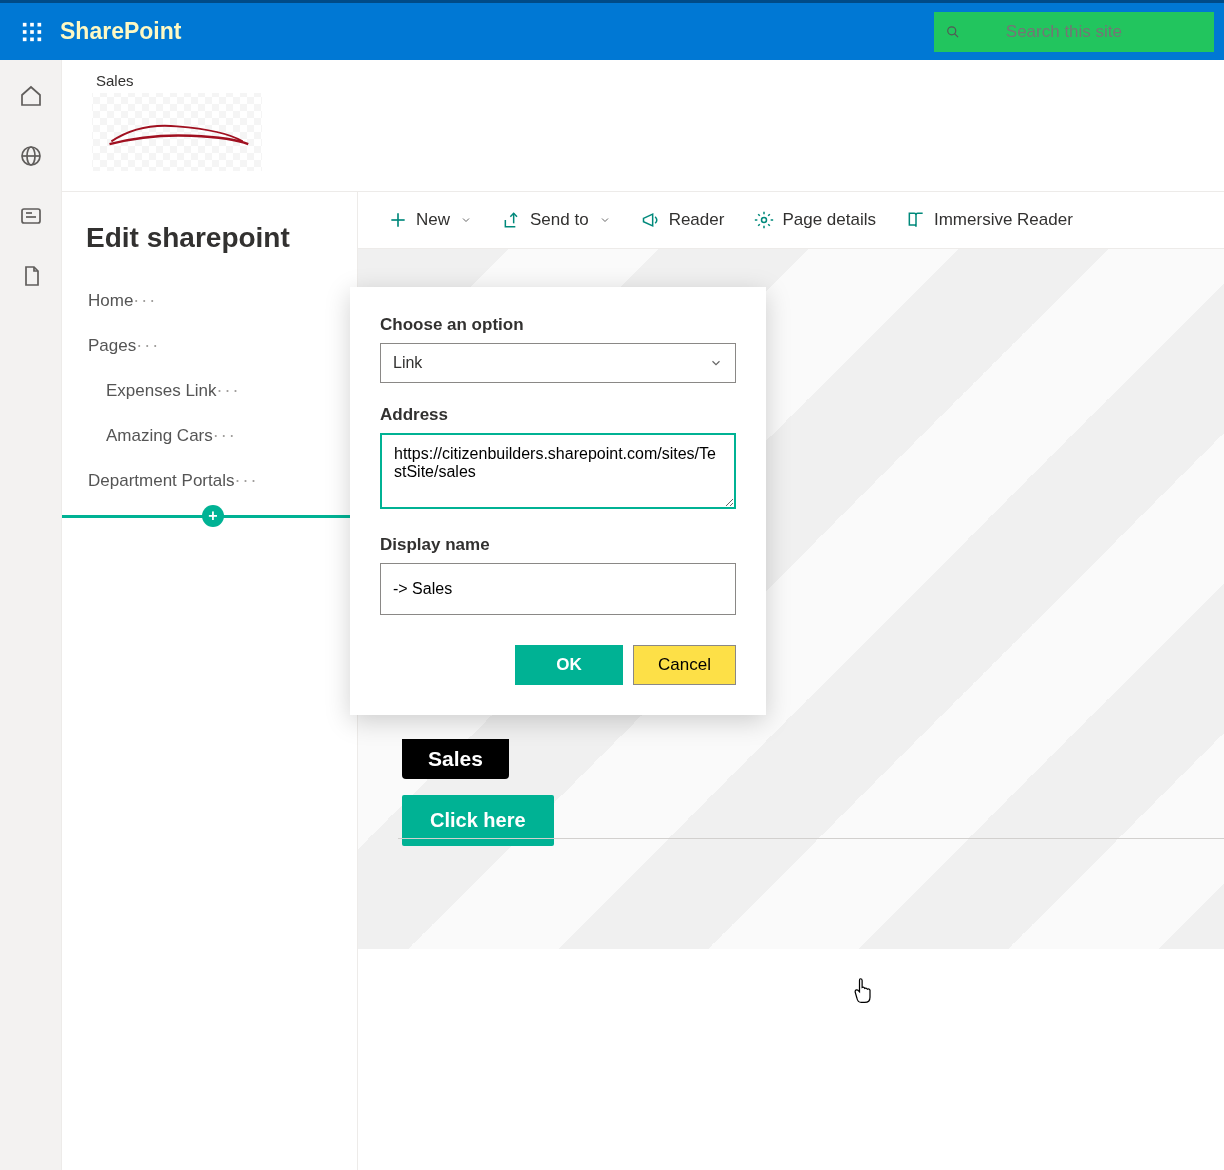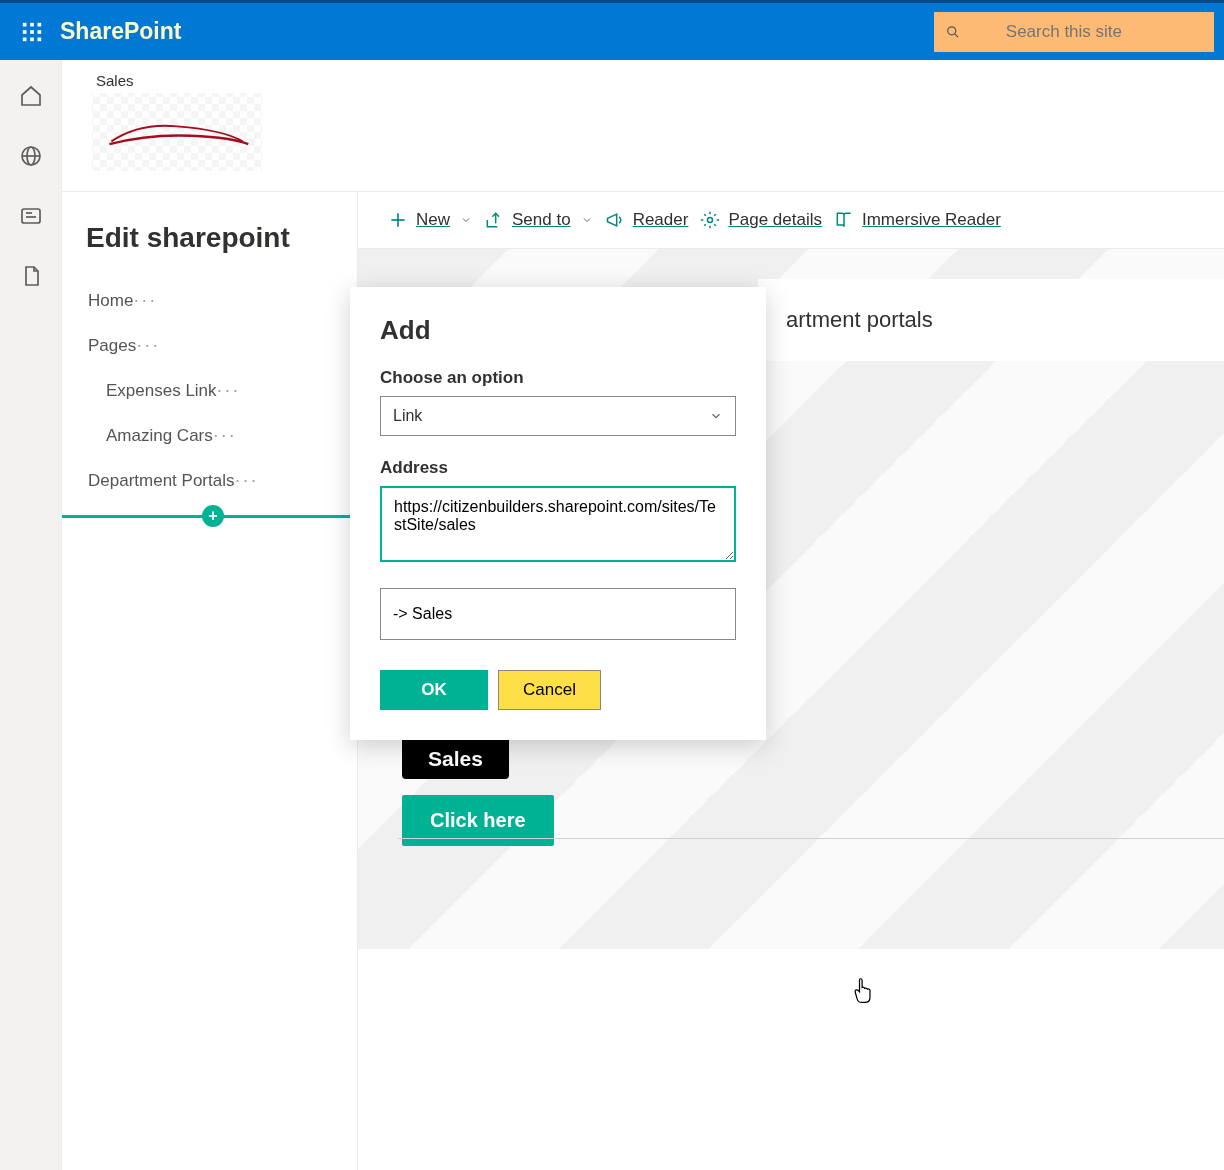--- a/index.html
+++ b/index.html
@@ -31,21 +31,21 @@
   }
   .waffle svg { width: 22px; height: 22px; }
   .brand {
     color: #fef9c3;
     font-size: 23px;
     font-weight: 600;
     margin-left: 6px;
   }
   .search-box {
     margin-left: auto;
-    background: #fdba74;
+    background: #22c55e;
     height: 40px;
     display: flex;
     align-items: center;
     padding: 0 12px;
     width: 280px;
     gap: 36px;
   }
   .search-box svg { width: 18px; height: 18px; margin-right: 10px; }
   .search-box input {
     border: none; background: transparent; outline: none;
@@ -107,26 +107,25 @@
   }
   .add-plus {
     position:absolute; left: 140px; top:-10px;
     width: 22px; height:22px; border-radius:50%;
     background:#00b294; color:#fff;
     display:flex; align-items:center; justify-content:center;
     font-size:16px; font-weight:bold;
   }
   .page-area { flex:1; position:relative; }
   .cmd-bar {
-    display:flex; align-items:center; gap:12px;
+    display:flex; align-items:center; gap:30px;
     padding: 18px 30px;
     font-size: 17px;
     color:#00897b;
     border-bottom: 1px solid #edebe9;
-    text-decoration: underline;
   }
   .cmd-item { display:flex; align-items:center; gap:8px; cursor:pointer; color:#323130; }
   .cmd-item svg { width:20px; height:20px; color:#00897b; }
   .cmd-item.new svg { color:#00897b; }
   .cmd-item .chev { width:12px; height:12px; margin-left:2px;}
   .page-canvas {
     padding: 40px 40px;
     background: linear-gradient(135deg, #f0f0f0 25%, #fafafa 25%, #fafafa 50%, #f0f0f0 50%, #f0f0f0 75%, #fafafa 75%);
     background-size: 300px 300px;
     position:relative;
@@ -185,21 +184,21 @@
   .ta {
     width:100%; height:76px; border:2px solid #00b294;
     padding: 10px 12px; font-size:16px; font-family:inherit;
     resize: vertical; margin-bottom:22px;
     word-break: break-all;
   }
   .txt {
     width:100%; height:52px; border:1px solid #8a8886;
     padding: 0 12px; font-size:16px; margin-bottom:30px;
   }
-  .btn-row { display:flex; gap:10px; align-items:center;}
+  .btn-row { display:flex; gap:10px; align-items:center;justify-content:flex-end;}
   .btn {
     height:40px; padding: 0 24px; font-size:17px; border:1px solid #8a8886;
     background:#fde047; cursor:pointer; font-family:inherit;
   }
   .btn.primary { background:#00b294; color:#fff; border-color:#00b294; width:108px; font-weight:600;}
   .cursor-hand {
     position:absolute; left: 494px; top: 785px;
     pointer-events:none;
   }
   .cursor-hand svg { width:22px; height:28px; }
@@ -347,40 +346,37 @@
           <div class="cmd-item">
             <svg viewBox="0 0 24 24" fill="none" stroke="currentColor" stroke-width="1.8">
                 <path d="M4 4 H10 Q12 4 12 6 V20 Q12 18 10 18 H4 Z"></path>
                 <path d="M20 4 H14 Q12 4 12 6"></path>
               </svg>
             <span>Immersive Reader</span>
           </div>
         </div>
 
         <div class="page-canvas">
-          <div class="partial-card">
-            <div class="partial-title">artment portals</div>
-          </div>
 
           <div class="below-card">
             <div class="sales-pill">Sales</div><br>
             <div class="click-btn">Click here</div>
           </div>
 
           <div class="dialog">
-            <h2>Add</h2>
             <label class="fld-label">Choose an option</label>
             <div class="select">
               <span>Link</span>
               <svg viewBox="0 0 24 24" fill="none" stroke="#666" stroke-width="2">
                   <polyline points="6 9 12 15 18 9"></polyline>
                 </svg>
             </div>
             <label class="fld-label">Address</label>
             <textarea class="ta" style="">https://citizenbuilders.sharepoint.com/sites/TestSite/sales</textarea>
+            <label class="fld-label">Display name</label>
             <input class="txt" type="text" value="-&gt; Sales" style="">
             <div class="btn-row">
               <button class="btn primary">OK</button>
               <button class="btn">Cancel</button>
             </div>
           </div>
 
           <div class="hr-divider"></div>
         </div>
 

